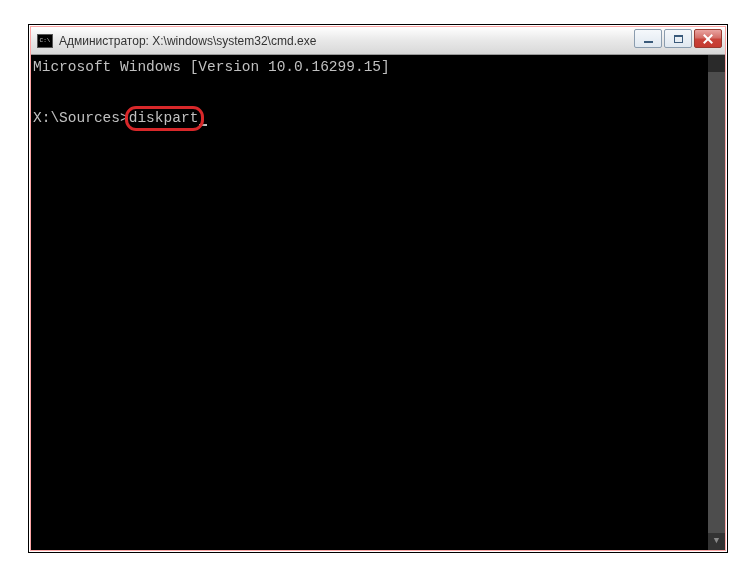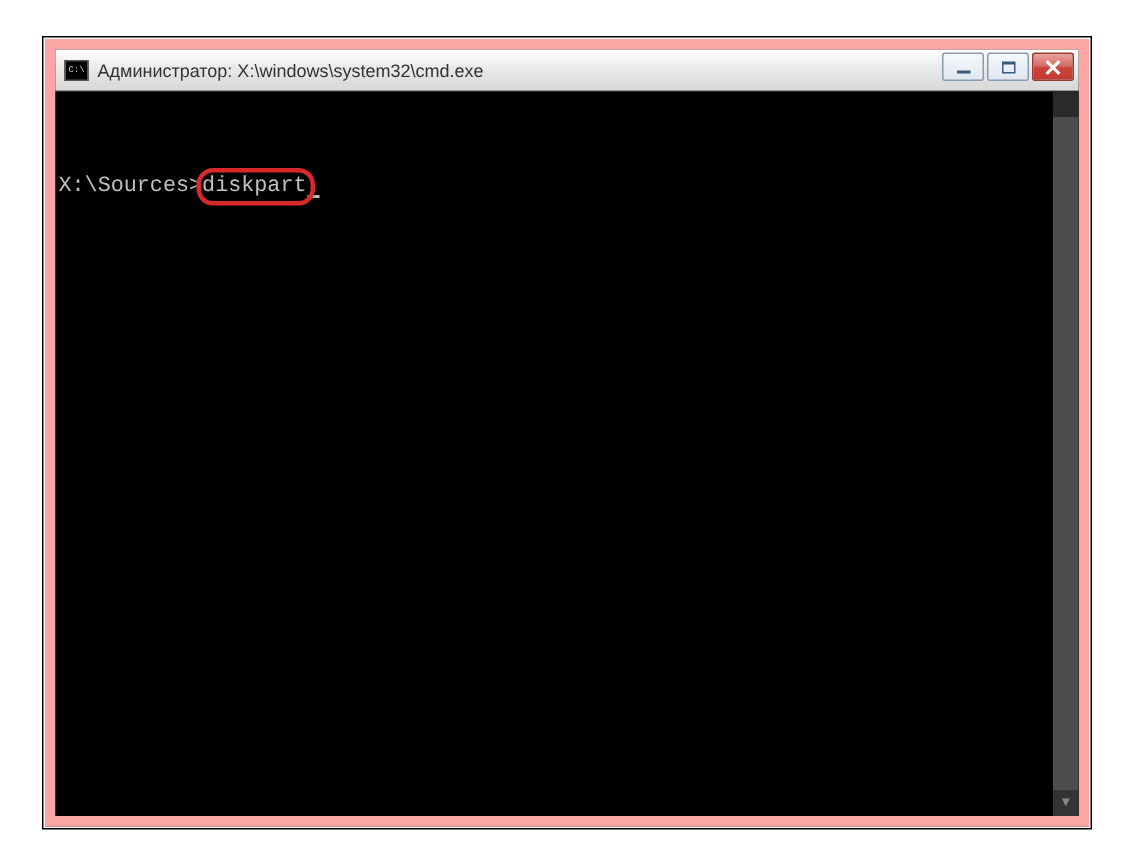--- a/index.html
+++ b/index.html
@@ -22,21 +22,21 @@
       height: 529px;
       border: 1px solid #000;
     }
     .window {
       position: absolute;
       left: 30px;
       top: 26px;
       width: 696px;
       height: 525px;
       background: #000;
-      border: 7px solid #fca5a5;
+      border: 1px solid #fca5a5;
       display: flex;
       flex-direction: column;
     }
     .titlebar {
       height: 28px;
       background: linear-gradient(to bottom, #ffffff 0%, #e8e8e8 50%, #d8d8d8 100%);
       display: flex;
       align-items: center;
       border-bottom: 1px solid #999;
     }
@@ -191,20 +191,21 @@
         </div>
       <div class="win-btn">
           <div class="max-g"></div>
         </div>
       <div class="win-btn close">
           <div class="close-g"></div>
         </div>
     </div>
   </div>
   <div class="terminal">
+    <span class="line1">Microsoft Windows [Version 10.0.16299.15]</span>
     <div class="line2">
       <span>X:\Sources&gt;</span><span class="highlight"><span>diskpart</span><span class="highlight-border"></span></span><span class="cursor"></span>
     </div>
     <div class="scrollbar">
       <div class="scroll-arrow">▲</div>
       <div class="scroll-thumb"></div>
       <div class="scroll-arrow bottom">▼</div>
     </div>
   </div>
 </div>

